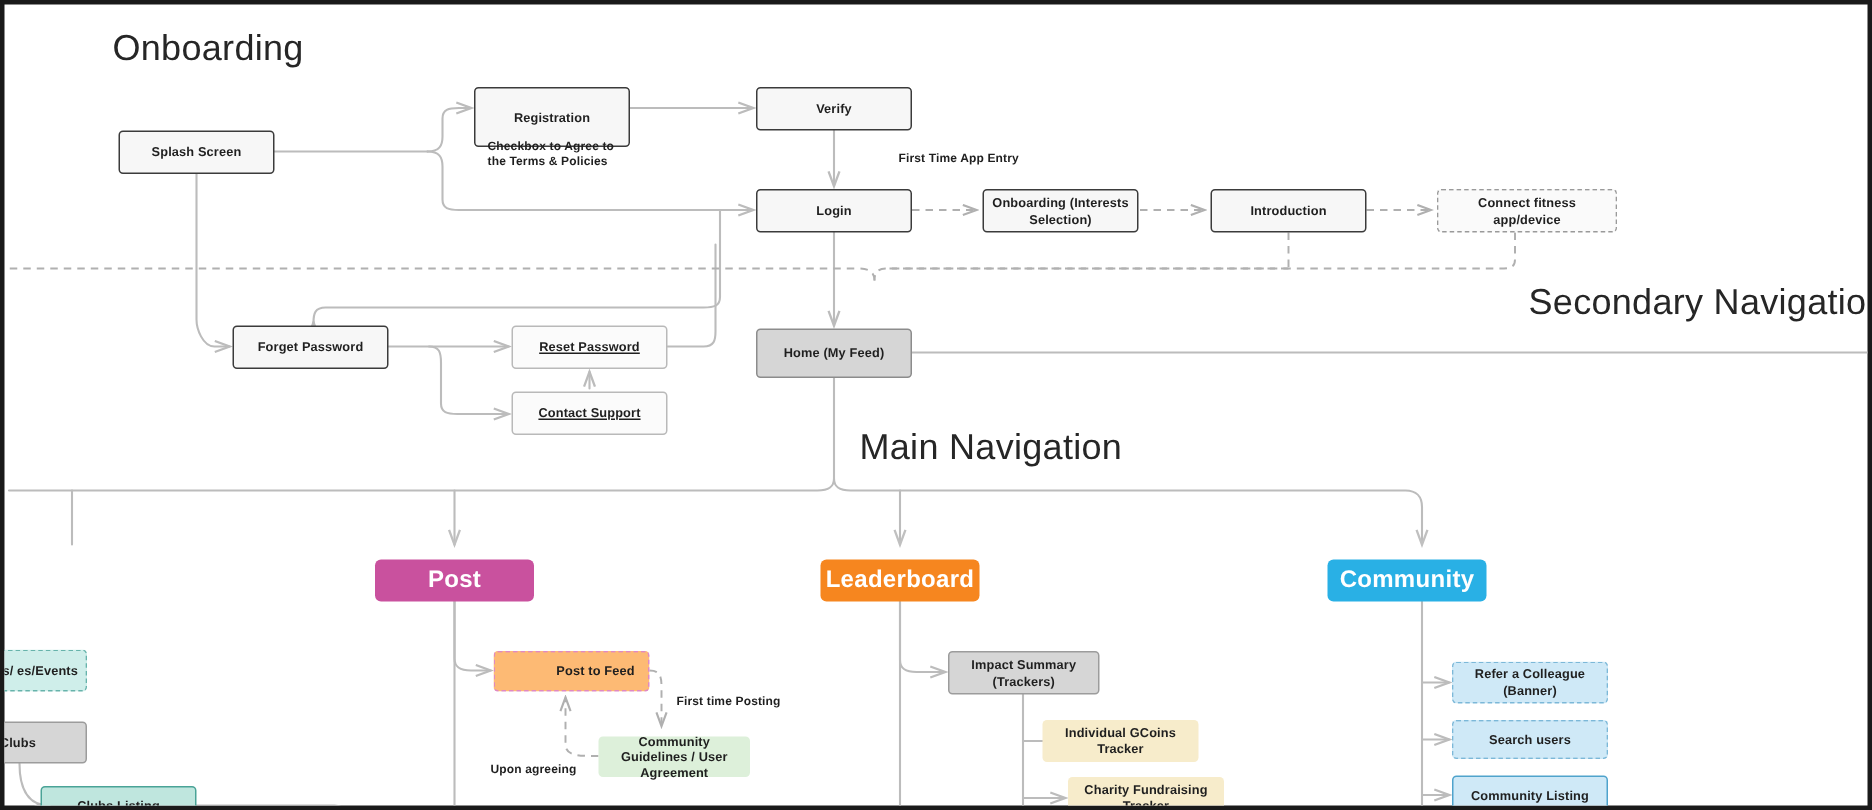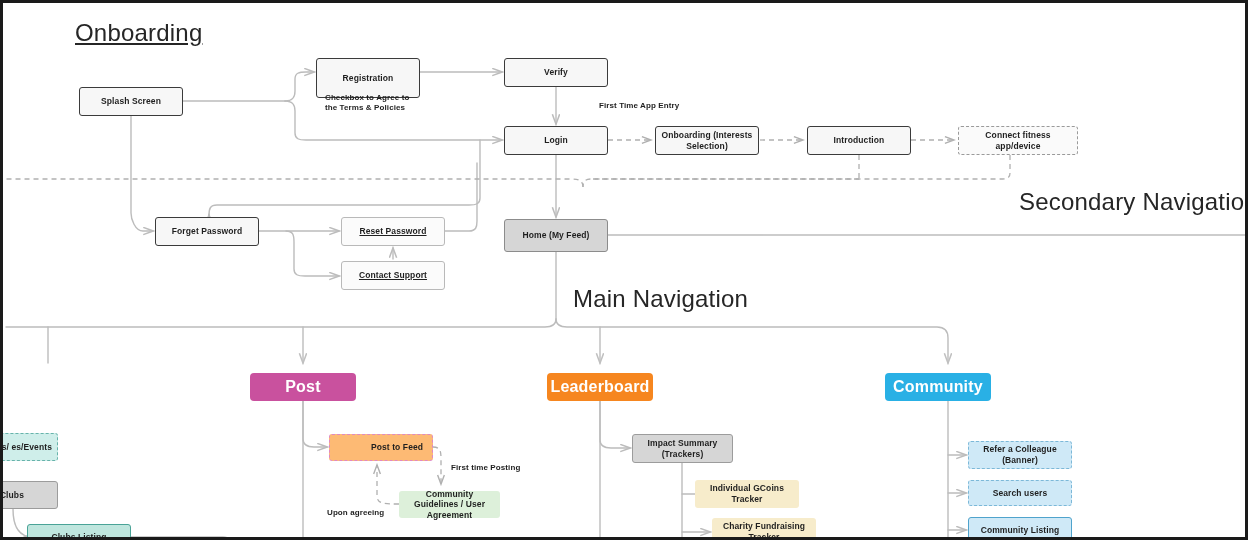--- a/index.html
+++ b/index.html
@@ -150,21 +150,21 @@
       <path d="M856,152 L856,176"></path>
       <path d="M1007,152 L1007,170 C1007,176 1003,176 996,176 L588,176 C581,176 580,180 580,184"></path>
       <path d="M856,176 L588,176"></path>
       <path d="M580,184 C580,178 576,176 569,176 L3,176"></path>
 
       <path d="M430,444 C437,444 438,448 438,455 L438,481" marker-end="url(#ahd)"></path>
       <path d="M396,501 C382,501 374,501 374,493 L374,462" marker-end="url(#ahd)"></path>
     </g>
   </svg>
 
-  <div class="section-title" style="left:72px;top:16px;text-decoration:underline;">Onboarding</div>
+  <div class="section-title" style="left:72px;top:16px;">Onboarding</div>
   <div class="section-title" style="left:1016px;top:185px;">Secondary Navigation</div>
   <div class="section-title" style="left:570px;top:282px;">Main Navigation</div>
 
   <div class="node" style="left:76px;top:84px;width:104px;height:29px;">Splash Screen</div>
   <div class="node" style="left:313px;top:55px;width:104px;height:40px;">Registration</div>
   <div class="node" style="left:501px;top:55px;width:104px;height:29px;">Verify</div>
   <div class="node" style="left:501px;top:123px;width:104px;height:29px;">Login</div>
   <div class="node" style="left:652px;top:123px;width:104px;height:29px;">Onboarding
 (Interests Selection)</div>
   <div class="node" style="left:804px;top:123px;width:104px;height:29px;">Introduction</div>

